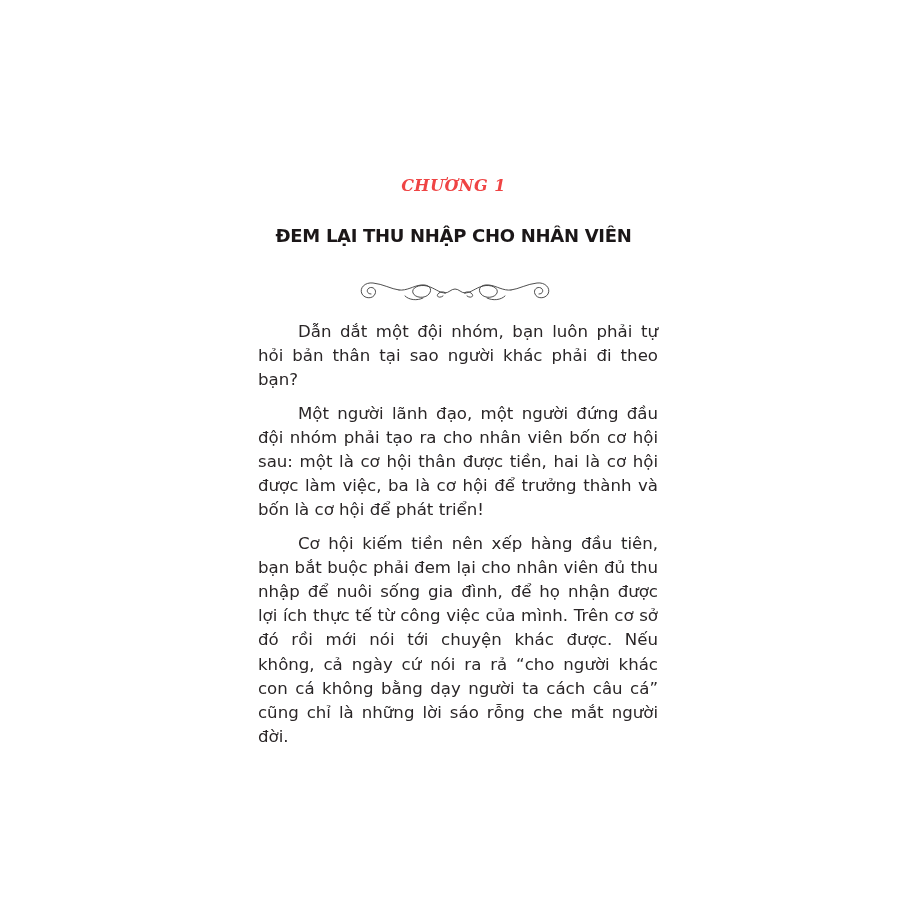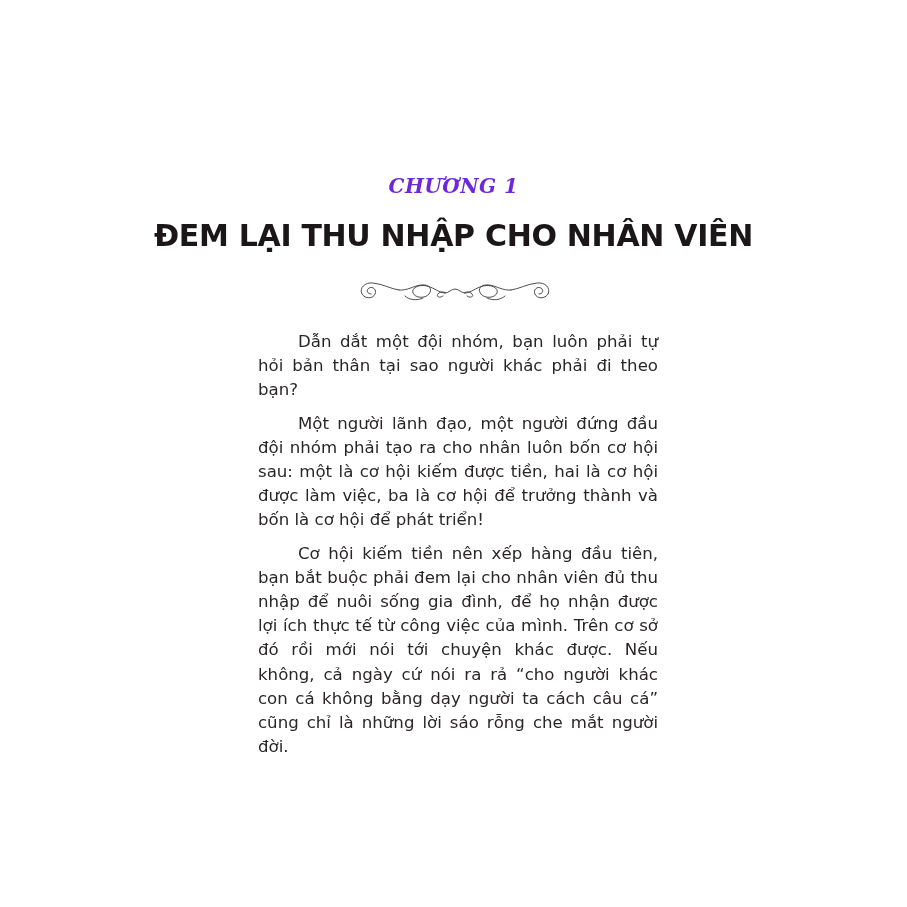--- a/index.html
+++ b/index.html
@@ -20,47 +20,47 @@
       background: #ffffff;
     }
     .chapter-label {
       position: absolute;
       top: 170px;
       left: 0; width: 907px;
       text-align: center;
       font-family: "DejaVu Serif", "Liberation Serif", serif;
       font-style: italic;
       font-weight: bold;
-      font-size: 20px;
+      font-size: 16px;
       letter-spacing: 0.5px;
-      color: #6d28d9;
+      color: #ef4444;
       line-height: 32px;
     }
     .chapter-title {
       position: absolute;
       top: 216px;
       left: 0; width: 907px;
       text-align: center;
       font-family: "DejaVu Sans", "Liberation Sans", sans-serif;
       font-weight: bold;
-      font-size: 30px;
+      font-size: 18px;
       letter-spacing: -0.3px;
       color: #1b1718;
       line-height: 40px;
     }
     .ornament {
       position: absolute;
       top: 276px;
       left: 357px;
       width: 196px;
       height: 30px;
     }
     .body-text {
       position: absolute;
-      top: 330px;
+      top: 320px;
       left: 258px;
       width: 400px;
       font-family: "DejaVu Sans", "Liberation Sans", sans-serif;
       font-size: 16.6px;
       line-height: 24.2px;
       color: #2a2627;
       text-align: justify;
     }
     .body-text p {
       margin: 0 0 9px 0;
@@ -88,17 +88,17 @@
     <path d="M110 20 C114 23 118 20 114 17 C110 14 106 18 108 17"></path>
 
     <path d="M108 17 C114 17 118 12 126 10 C134 8 142 12 140 17 C138 22 128 23 124 18 C120 13 124 8 132 9 C140 10 146 15 154 14"></path>
     <path d="M130 22 C136 25 144 24 148 20"></path>
 
     <path d="M154 14 C162 13 170 8 180 7 C188 6 194 12 191 18 C188 23 180 23 178 18 C176 14 180 10 184 12 C187 14 186 18 182 18"></path>
   </svg>
 
   <div class="body-text">
     <p>Dẫn dắt một đội nhóm, bạn luôn phải tự hỏi bản thân tại sao người khác phải đi theo bạn?</p>
-    <p>Một người lãnh đạo, một người đứng đầu đội nhóm phải tạo ra cho nhân luôn bốn cơ hội sau: một là cơ hội kiếm được tiền, hai là cơ hội được làm việc, ba là cơ hội để trưởng thành và bốn là cơ hội để phát triển!</p>
+    <p>Một người lãnh đạo, một người đứng đầu đội nhóm phải tạo ra cho nhân viên bốn cơ hội sau: một là cơ hội thân được tiền, hai là cơ hội được làm việc, ba là cơ hội để trưởng thành và bốn là cơ hội để phát triển!</p>
     <p>Cơ hội kiếm tiền nên xếp hàng đầu tiên, bạn bắt buộc phải đem lại cho nhân viên đủ thu nhập để nuôi sống gia đình, để họ nhận được lợi ích thực tế từ công việc của mình. Trên cơ sở đó rồi mới nói tới chuyện khác được. Nếu không, cả ngày cứ nói ra rả “cho người khác con cá không bằng dạy người ta cách câu cá” cũng chỉ là những lời sáo rỗng che mắt người đời.</p>
   </div>
 
 </div>
 
 </body></html>

